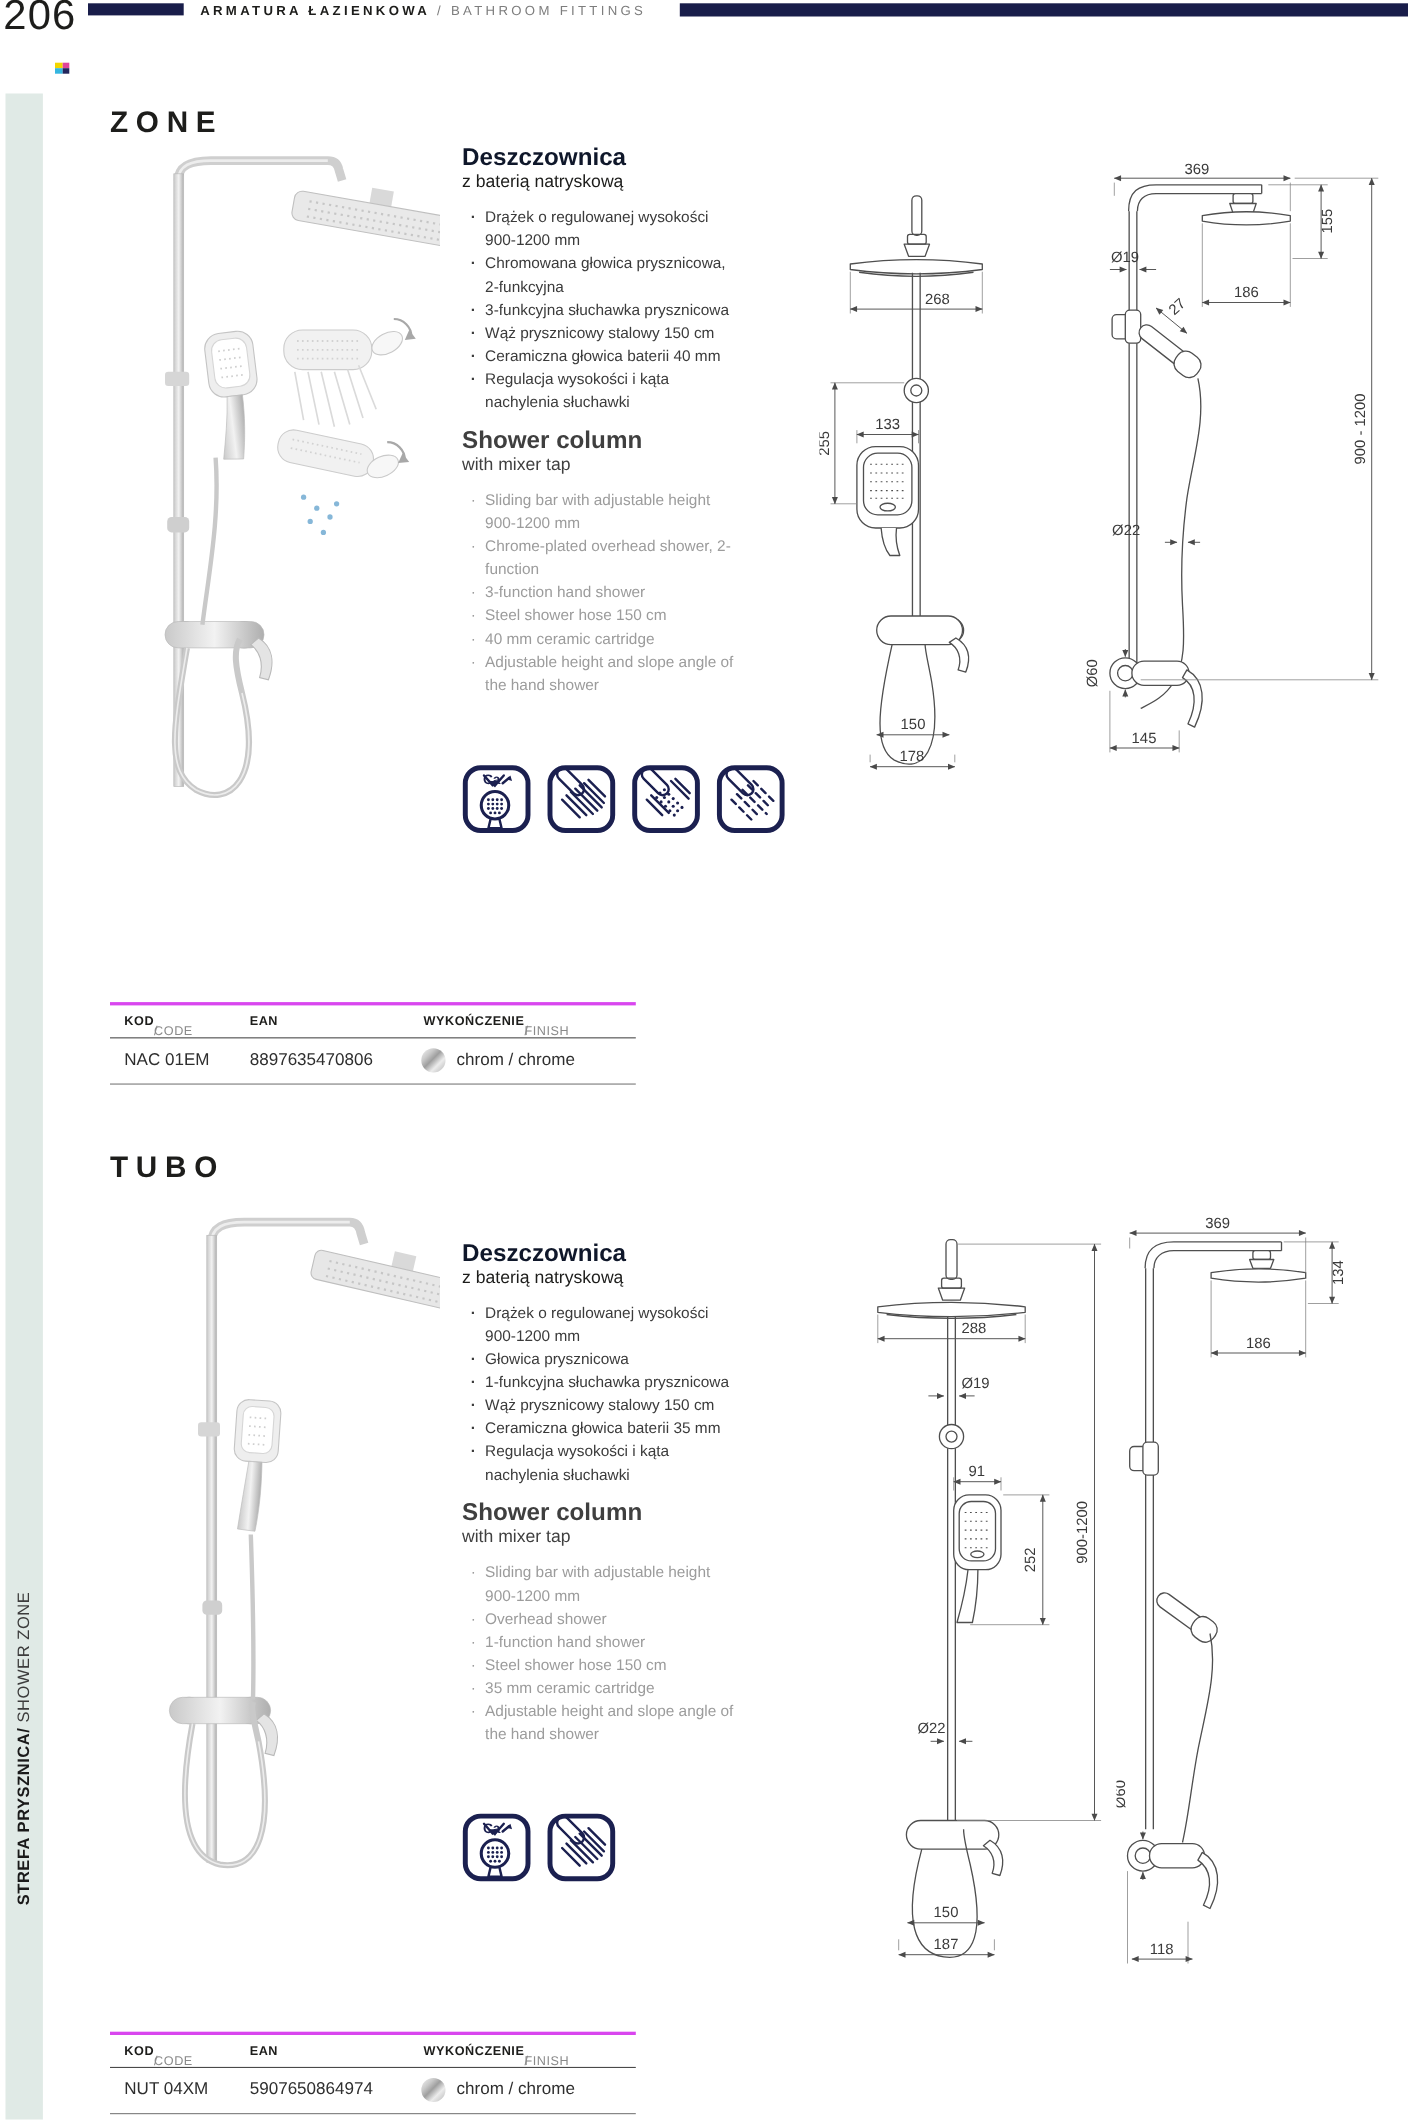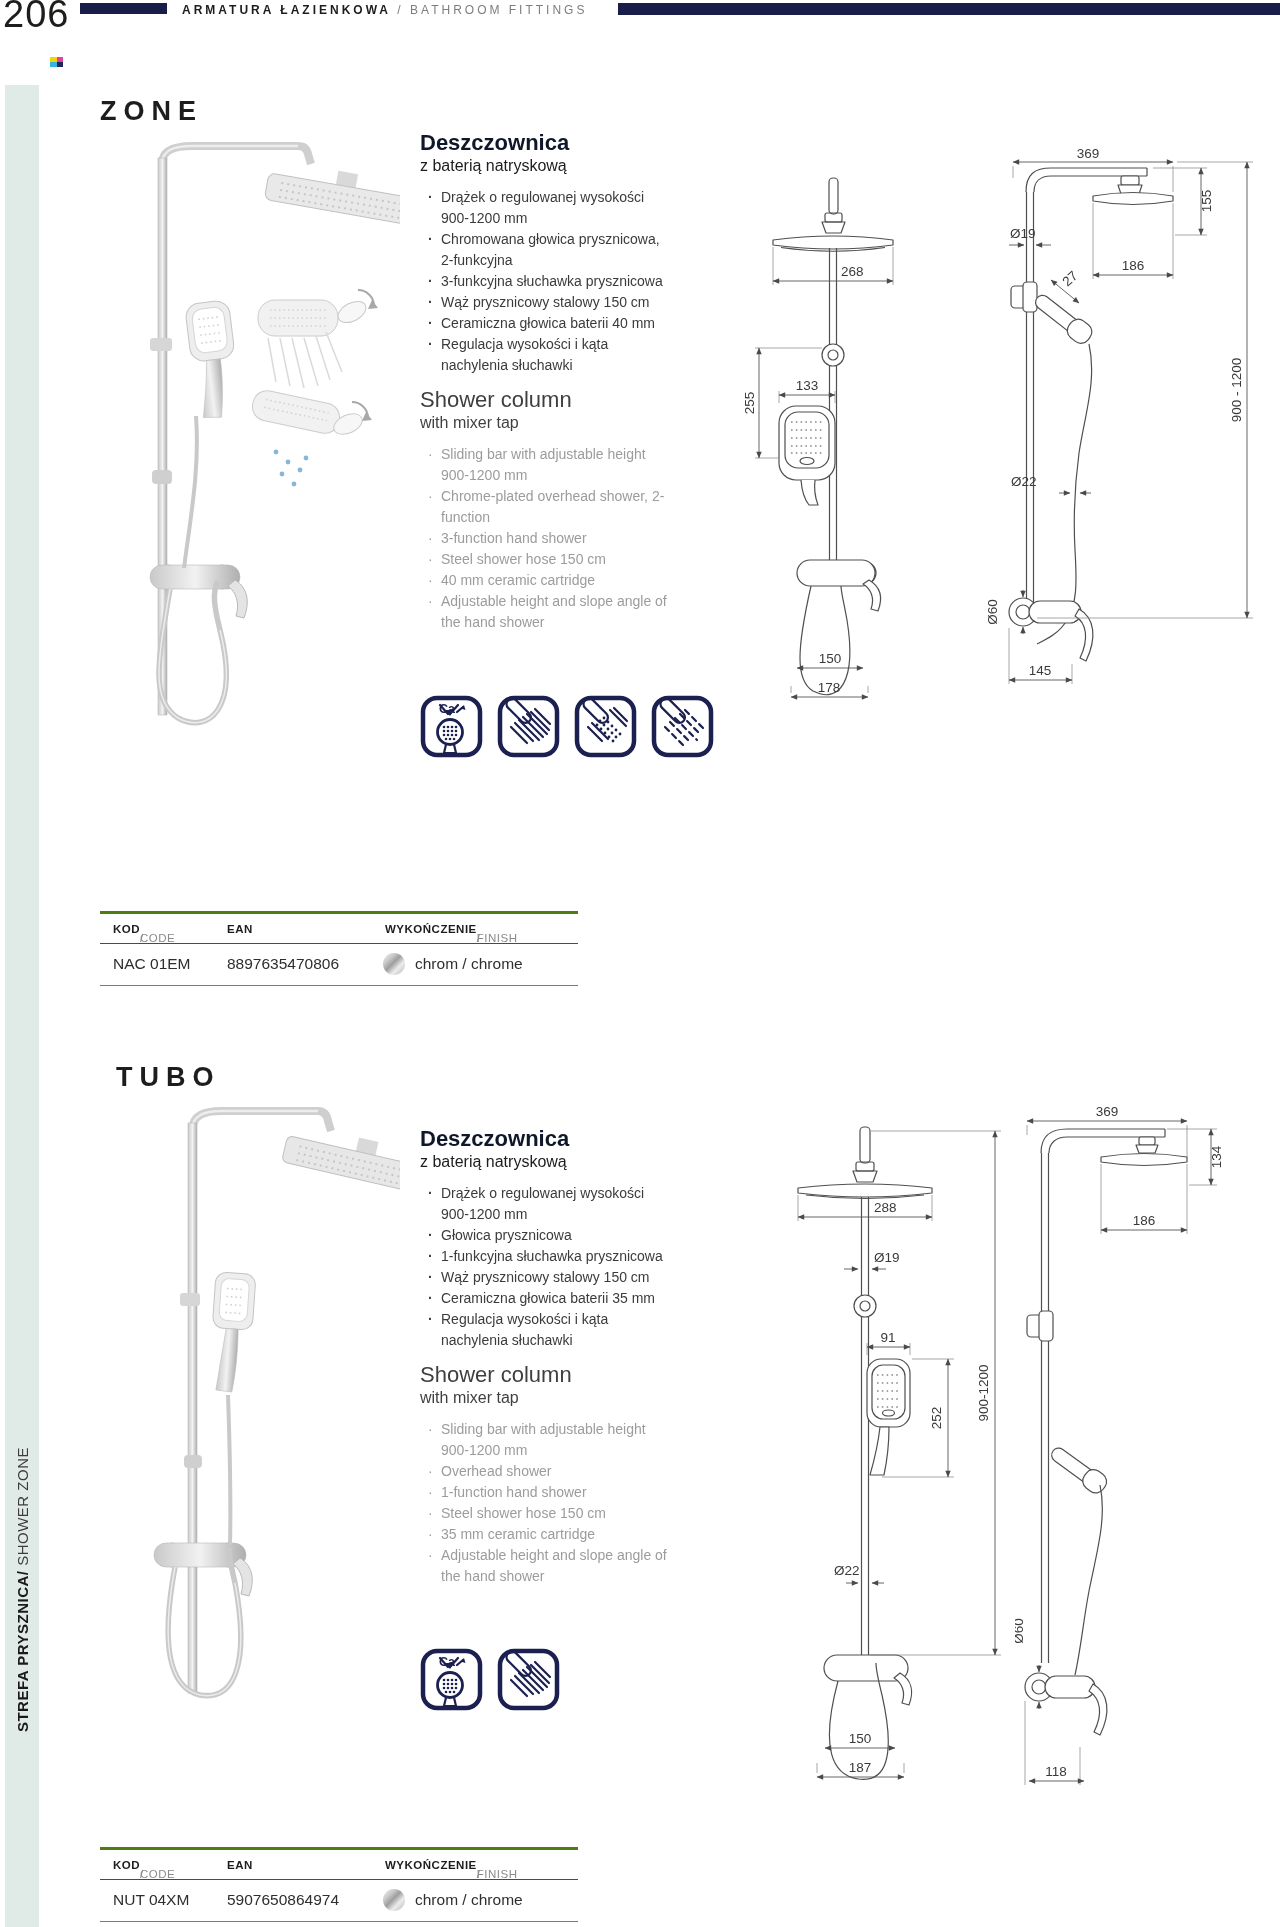--- a/index.html
+++ b/index.html
@@ -19,21 +19,21 @@
   .sidebar{background:#e0eae6}
   .sidebar-text{position:absolute;bottom:195px;left:50%;transform:translateX(-50%) rotate(180deg);
     writing-mode:vertical-rl;font-size:15px;letter-spacing:.5px;color:#1a1a1a;white-space:nowrap}
   .sidebar-text b{font-weight:bold}
   .sidebar-text span{font-weight:400;color:#3c3c3c}
   
   .ptitle{font-size:27px;font-weight:bold;letter-spacing:7px;color:#1d1d1b}
   .desc{width:258px}
   .desc h3{margin:0 0 1px 0;font-size:22px;color:#0f172a;font-weight:bold}
   .desc h4{margin:0 0 12px 0;font-size:16px;color:#1d1d1b;font-weight:normal}
-  .desc h3.en{font-weight:400;color:#3f3f3f;margin-top:11px}
+  .desc h3.en{font-weight:700;color:#3f3f3f;margin-top:11px}
   .desc h4.en{font-weight:400;color:#3f3f3f}
   .desc ul{margin:4px;padding:0;list-style:none}
   .desc li{position:relative;padding-left:17px;font-size:14px;line-height:21px;color:#3b3b3b}
   .desc li::before{content:"·";position:absolute;left:4px;font-weight:bold}
   .desc ul.gray li{color:#9c9c9c}
   .desc ul.gray li::before{color:#9c9c9c;font-weight:400}
   
   .picto .pframe{fill:none;stroke:#1b2050;stroke-width:4.5}
   .picto .pl2{stroke:#1b2050;stroke-width:2.2;fill:none;stroke-linecap:round}
   .picto .pl3{stroke:#1b2050;stroke-width:2.8;fill:none}
@@ -42,21 +42,21 @@
   .picto text{font-size:12.5px;font-weight:bold;fill:#1b2050}
   
   .cad *{stroke:#4f4f4f;stroke-width:1.2;fill:none;stroke-linejoin:round}
   .cad .f{fill:#fff}
   .cad .dots{stroke-width:1;stroke-dasharray:1.6 3.2}
   .ext{stroke:#828282;stroke-width:.7;fill:none}
   .dim{stroke:#555;stroke-width:.9;fill:none}
   .dt text{font-size:13.5px;fill:#3a3a3a;stroke:none}
   .dt .mid{text-anchor:middle}
   
-  .spec{width:478px;border-top:3px solid #4d7c0f}
+  .spec{width:478px;border-top:3px solid #d946ef}
   .spec .hrow{position:relative;height:29px;border-bottom:1.5px solid #4a4a4a}
   .spec .vrow{position:relative;height:41px;border-bottom:1.5px solid #7a7a7a}
   .spec .hrow span{position:absolute;top:9px;font-size:11.5px;letter-spacing:.5px}
   .spec .hrow b{color:#1d1d1b}
   .spec .hrow .lt{color:#8a8a8a;font-weight:400}
   .spec .vrow span{position:absolute;top:11px;font-size:15.5px;color:#2e2e2e}
   .swatch{position:absolute;left:283px;top:9px;width:22px;height:22px;border-radius:50%;
     background:linear-gradient(135deg,#f4f4f4 0%,#c9c9c9 28%,#9e9e9e 46%,#ececec 68%,#b3b3b3 100%)}
   .c1{left:13px}.c2{left:127px}.c3{left:285px}.c3t{left:315px}
 </style>
@@ -338,21 +338,21 @@
     <div class="vrow">
       <span class="c1">NAC 01EM</span>
       <span class="c2">8897635470806</span>
       <i class="swatch"></i>
       <span class="c3t">chrom / chrome</span>
     </div>
   </div>
 </section>
 
 <section>
-  <h2 class="abs ptitle" style="left:100px;top:1046px;margin:16px">TUBO</h2>
+  <h2 class="abs ptitle" style="left:100px;top:1046px;margin:0">TUBO</h2>
 
   <svg class="abs" style="left:100px;top:1103px" width="300" height="620" viewBox="0 0 300 620">
     <defs>
         <linearGradient id="gmt" x1="0" y1="0" x2="1" y2="0">
       <stop offset="0" stop-color="#c9c9c9"></stop>
           <stop offset=".5" stop-color="#f2f2f2"></stop>
           <stop offset="1" stop-color="#aeaeae"></stop>
     </linearGradient>
       </defs>
     <path d="M92,28 C92,12 104,8 122,8 L218,8 C224,8 227,12 228,18 L231,28" fill="none" stroke="#cfcfcf" stroke-width="8"></path>

